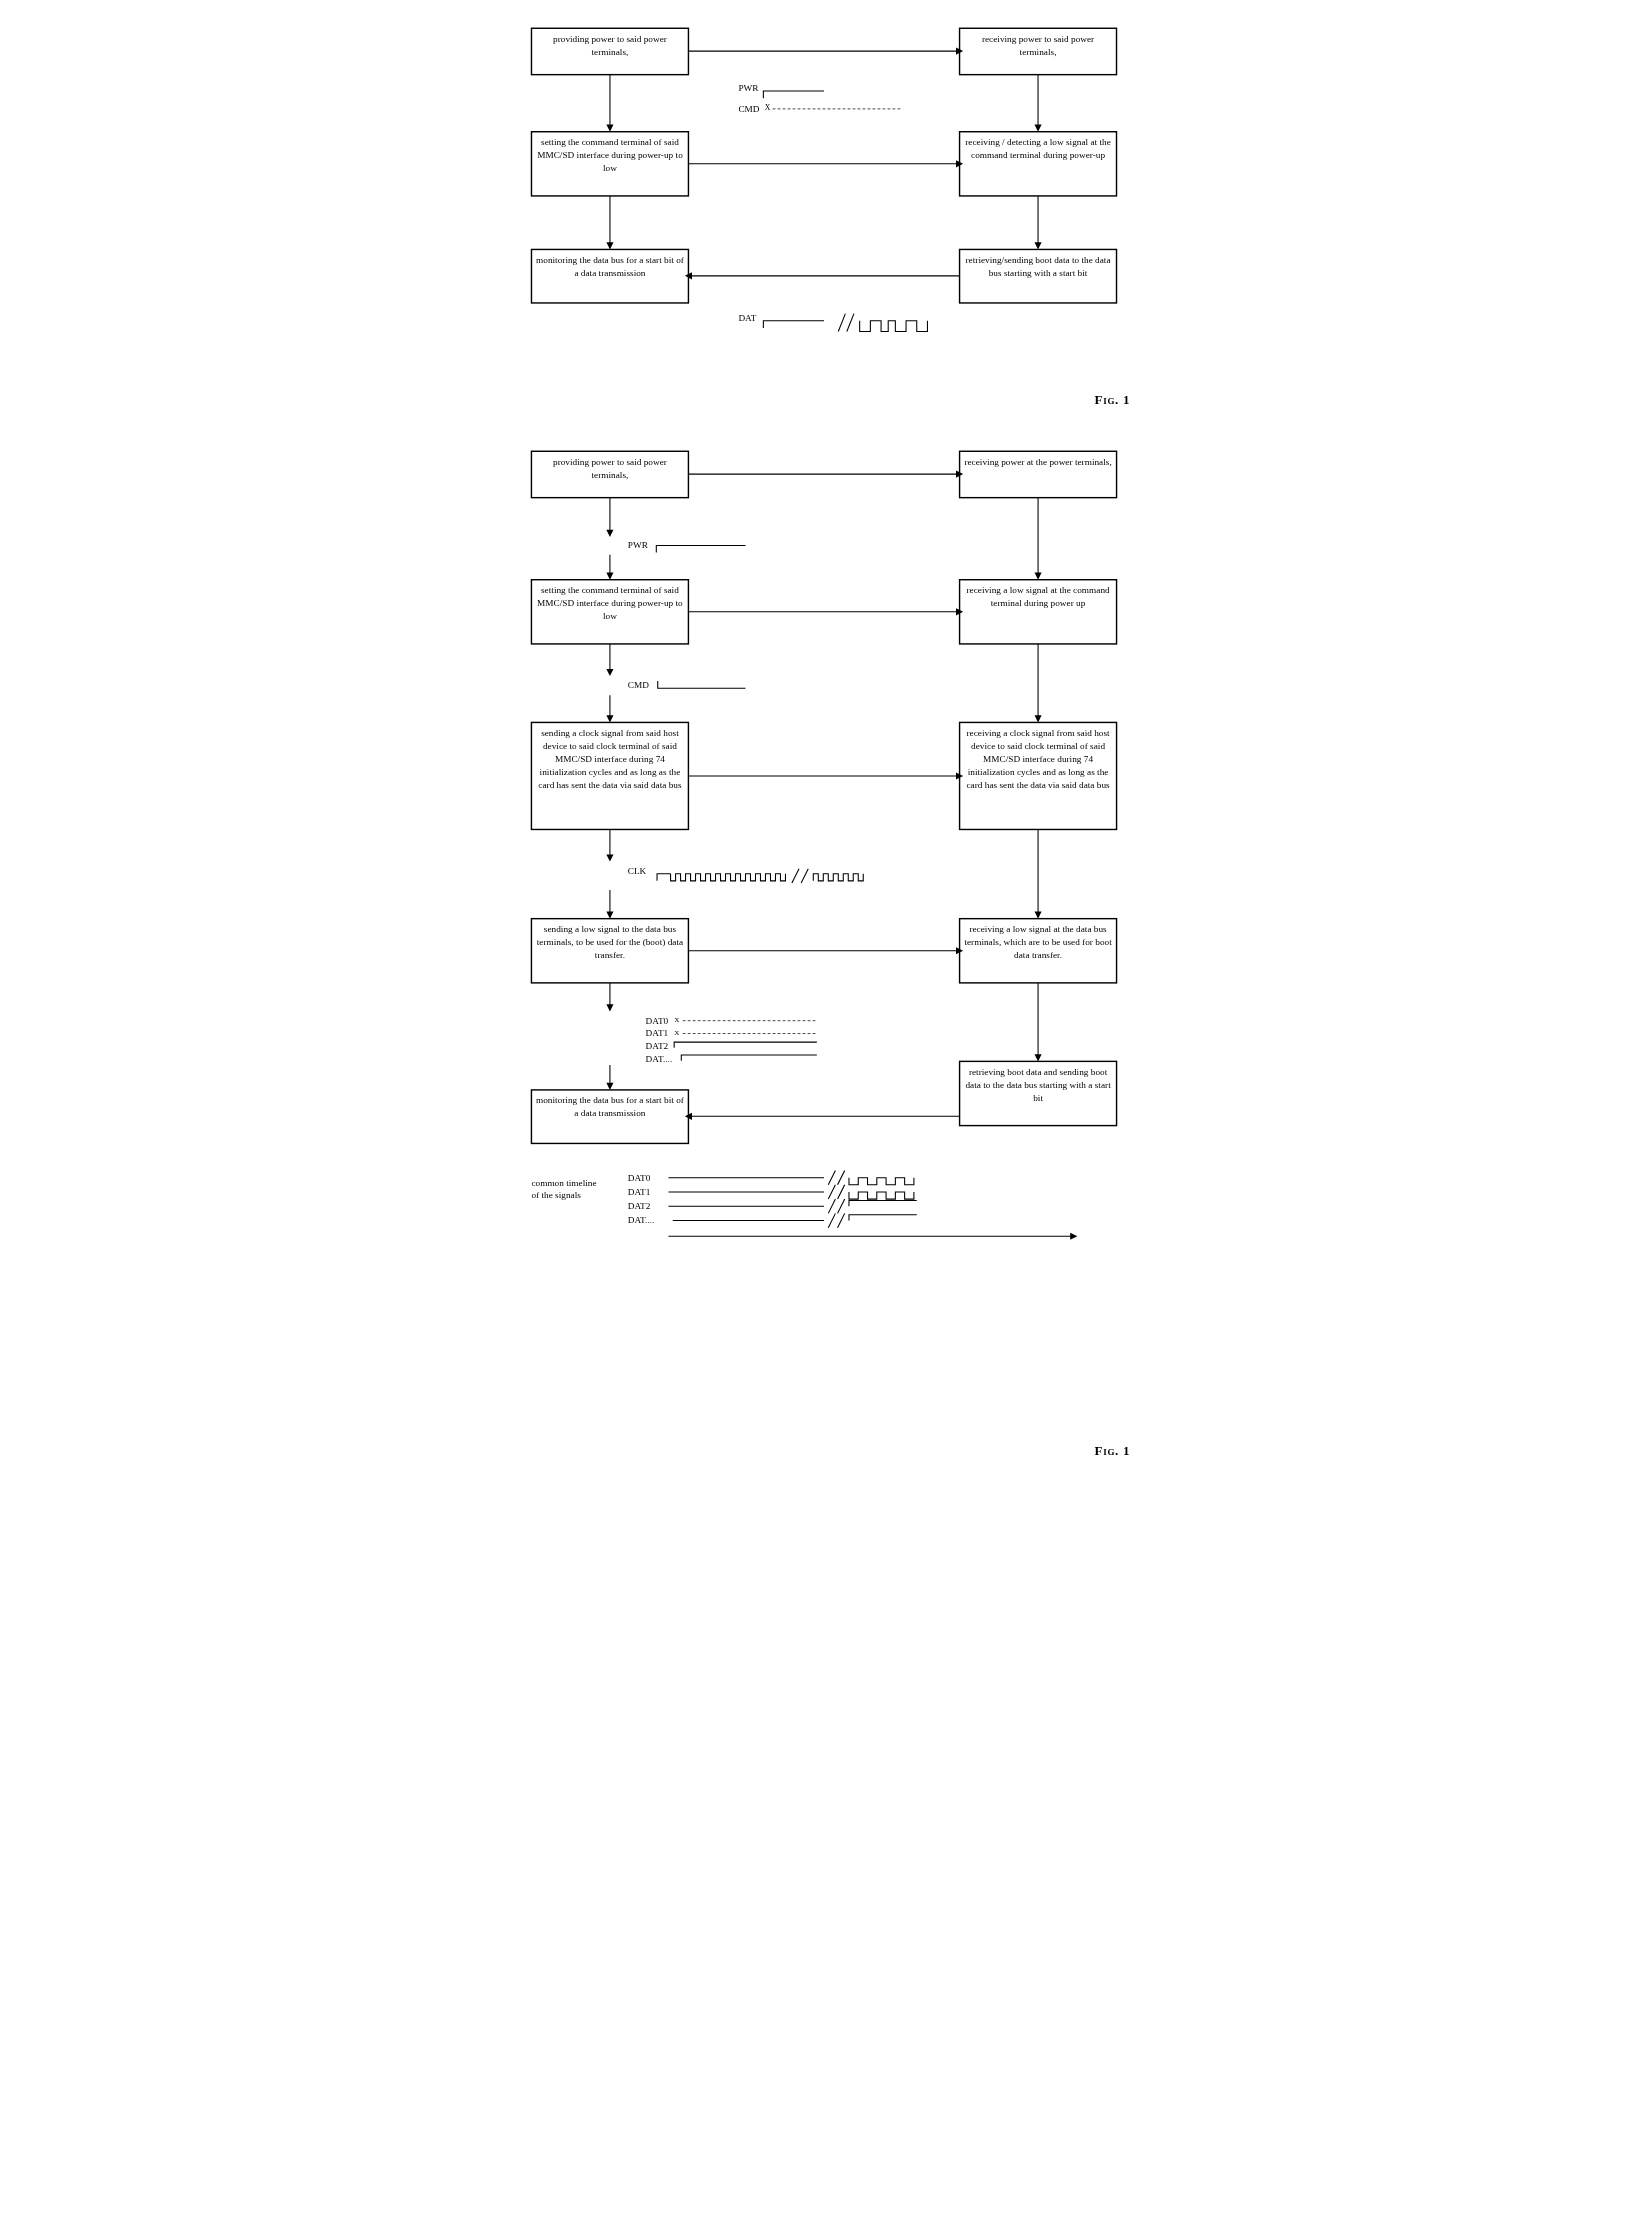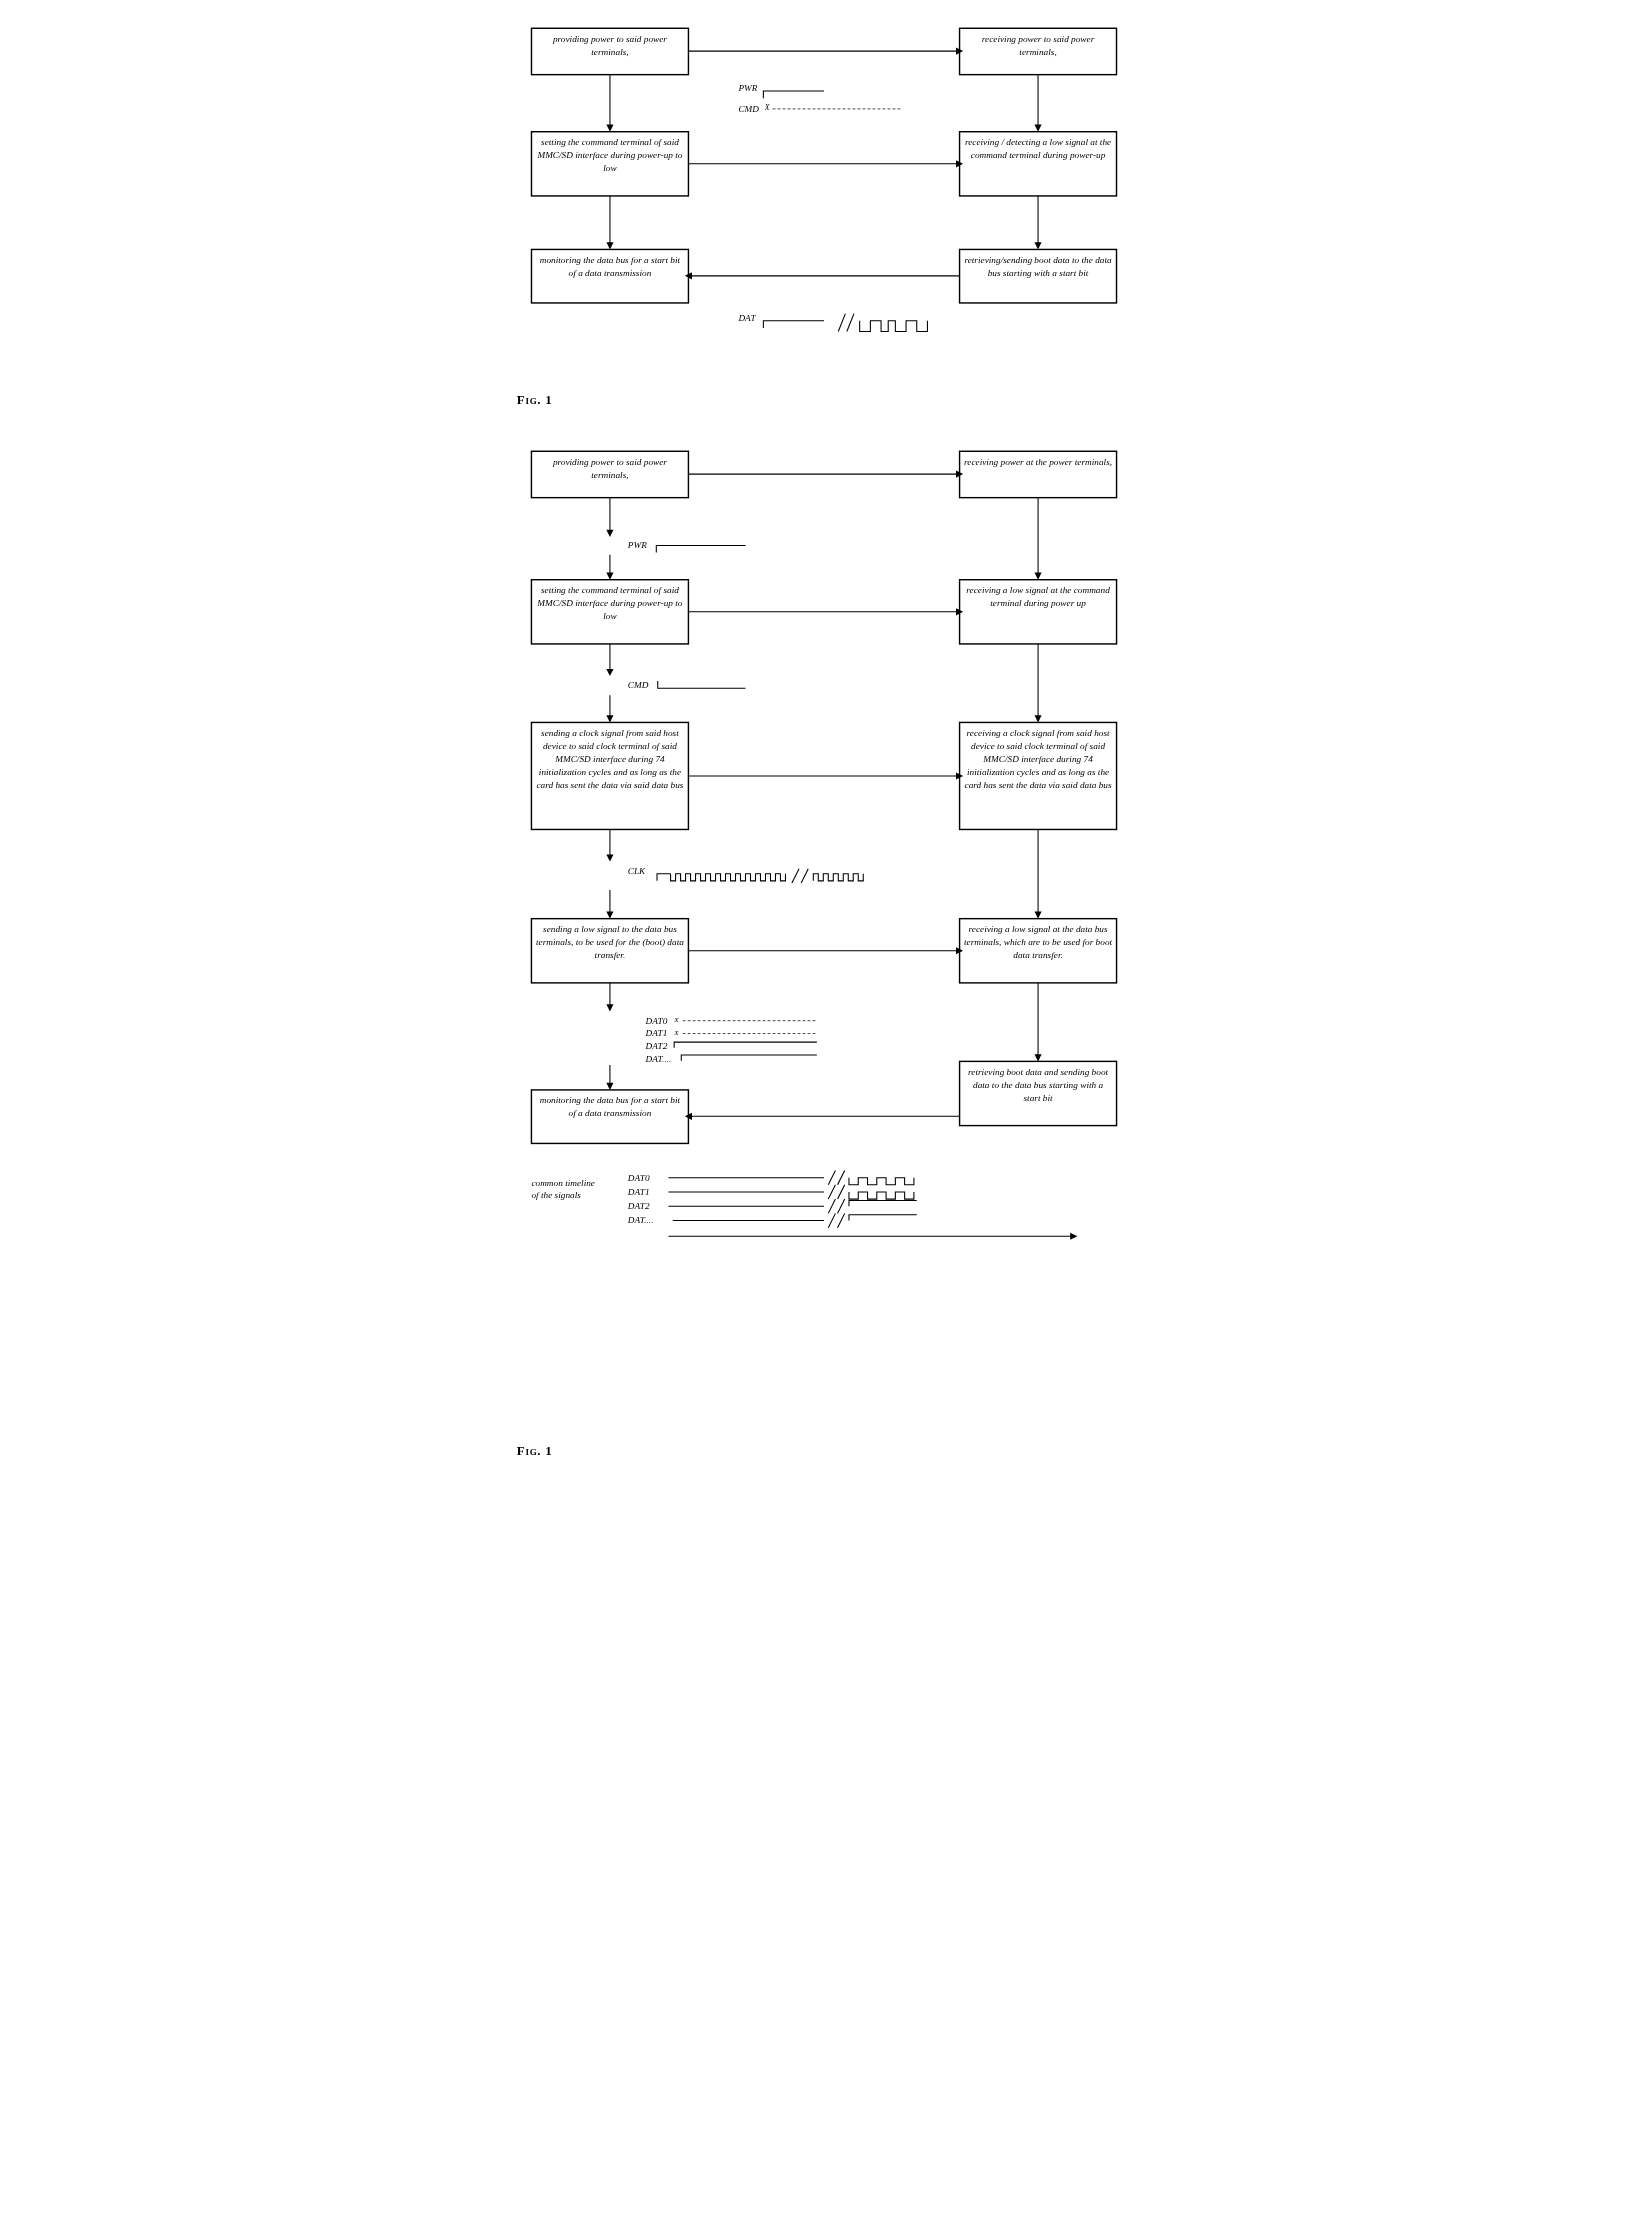--- a/index.html
+++ b/index.html
@@ -11,35 +11,34 @@
       width: 642px;
       margin: 0 auto;
       padding: 14.3px;
     }
 
     .figure-container {
       margin-bottom: 28.5px;
     }
 
     .figure-title {
-      text-align: left;
+      text-align: right;
       font-size: 13px;
       font-weight: bold;
       font-variant: small-caps;
       margin-top: 7.1px;
       margin-bottom: 14.3px;
       letter-spacing: 0.7px;
     }
 
     
     .flow-diagram {
       position: relative;
       width: 614px;
       margin: 0 auto;
-      font-style: italic;
     }
 
     
     #fig1 {
       height: 371px;
     }
 
     
     #fig2 {
       height: 999px;

